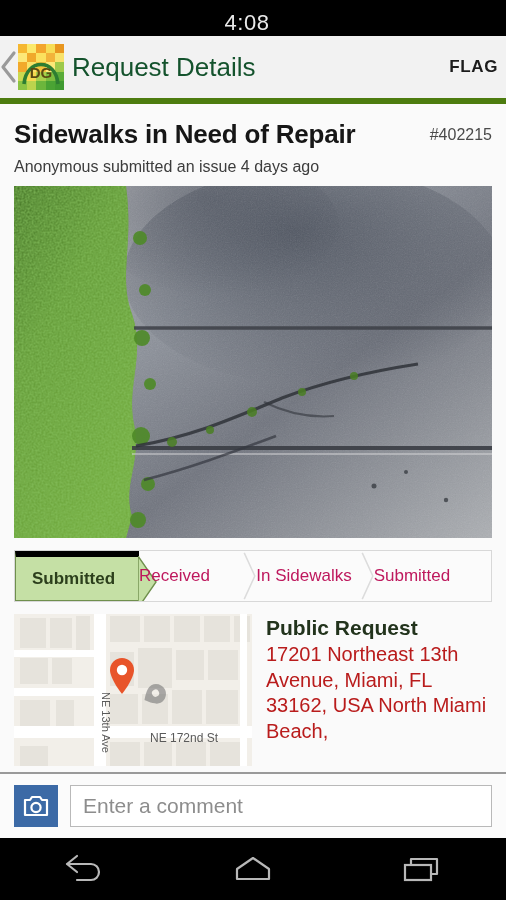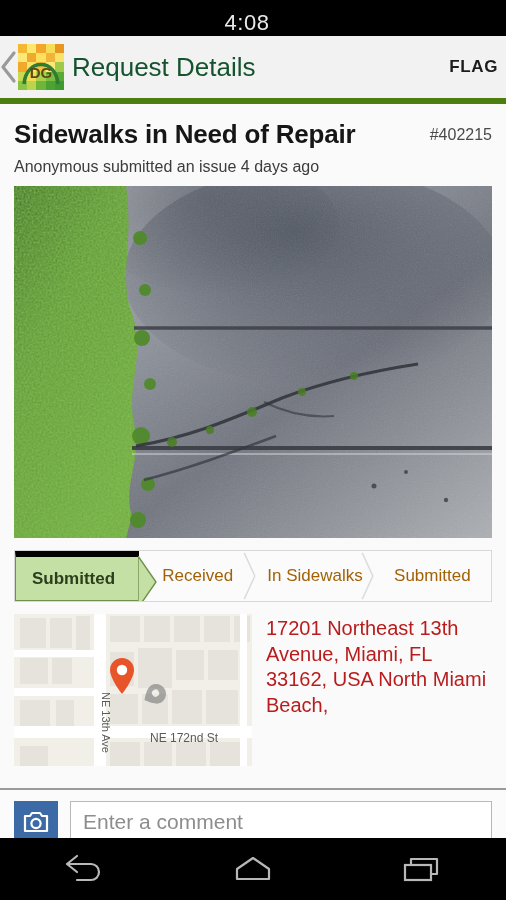--- a/index.html
+++ b/index.html
@@ -66,21 +66,21 @@
   .photo svg{ display:block; }
 
   
   .statusline{
     margin:12px 14px 0 14px; width:478px; height:52px;
     border:1px solid #d8d8d8; background:#fbfbfb;
     display:flex; position:relative; overflow:hidden;
   }
   .step{
     position:relative; display:flex; align-items:center;
-    justify-content:center; font-size:17px; color:#a16207;
+    justify-content:flex-start; font-size:17px; color:#be185d;
     flex:1 1 0; height:100%;
   }
   .step .sep{
     position:absolute; right:-1px; top:0; width:14px; height:100%;
   }
   .step.active{
     background:#c5e0a5; color:#2c3f1c; font-weight:bold;
     border-top:6px solid #000000; border-bottom:1px solid #6f8f4d;
     border-left:1px solid #6f8f4d;
     flex:0 0 124px; justify-content:flex-start; padding-left:16px;
@@ -91,21 +91,21 @@
 
   
   .maprow{ display:flex; margin:12px 14px 0 14px; width:478px; gap:14px; }
   .mapbox{ width:238px; height:152px; overflow:hidden; position:relative; background:#f2efe9;}
   .addrbox{ flex:1; padding-top:2px; }
   .addr-head{ font-size:21px; font-weight:bold; color:#22331c; margin-bottom:2px; }
   .addr-body{ font-size:20px; line-height:1.28; color:#b91c1c; }
 
   
   .commentbar{
-    position:absolute; top:788px; left:0; width:506px; height:65px;
+    position:absolute; top:772px; left:0; width:506px; height:65px;
     background:#fbfbfb; border-top:2px solid #9a9a9a;
     display:flex; align-items:center; padding:0 14px; gap:12px;
   }
   .cam-btn{
     width:44px; height:42px; background:#3c6aa6; border:none;
     display:flex; align-items:center; justify-content:center; cursor:pointer;
     flex:0 0 auto;
   }
   .comment-input{
     flex:1; height:42px; background:#fff; border:1px solid #b9b9b9;
@@ -353,20 +353,21 @@
             <path d="M114 60 C114 52.5 108 46.5 108 46.5 C108 46.5 102 52.5 102 60
                      C102 60 102 60 102 60 Z" fill="none"></path>
             <path d="M108 44 C101.4 44 96 49.4 96 56 C96 65 108 80 108 80
                      C108 80 120 65 120 56 C120 49.4 114.6 44 108 44 Z" fill="#e8542a"></path>
             <circle cx="108" cy="56" r="5.2" fill="#ffffff"></circle>
           </g>
         </svg>
       </div>
 
       <div class="addrbox">
+        <div class="addr-head">Public Request</div>
         <div class="addr-body">17201 Northeast 13th Avenue, Miami, FL 33162, USA North Miami Beach,</div>
       </div>
     </div>
 
   </div>
 
   <div class="commentbar">
     <button class="cam-btn">
       <svg width="26" height="22" viewBox="0 0 26 22">
         <path d="M2 5 H7 L9 2 H17 L19 5 H24 V20 H2 Z" fill="none" stroke="#ffffff" stroke-width="2.2" stroke-linejoin="round"></path>

